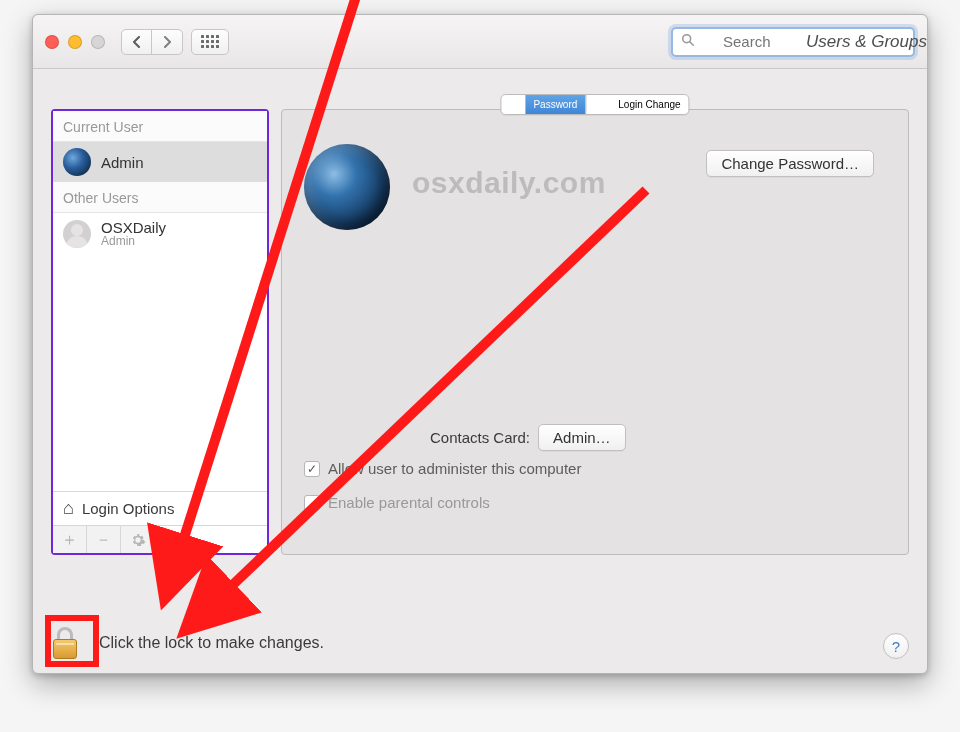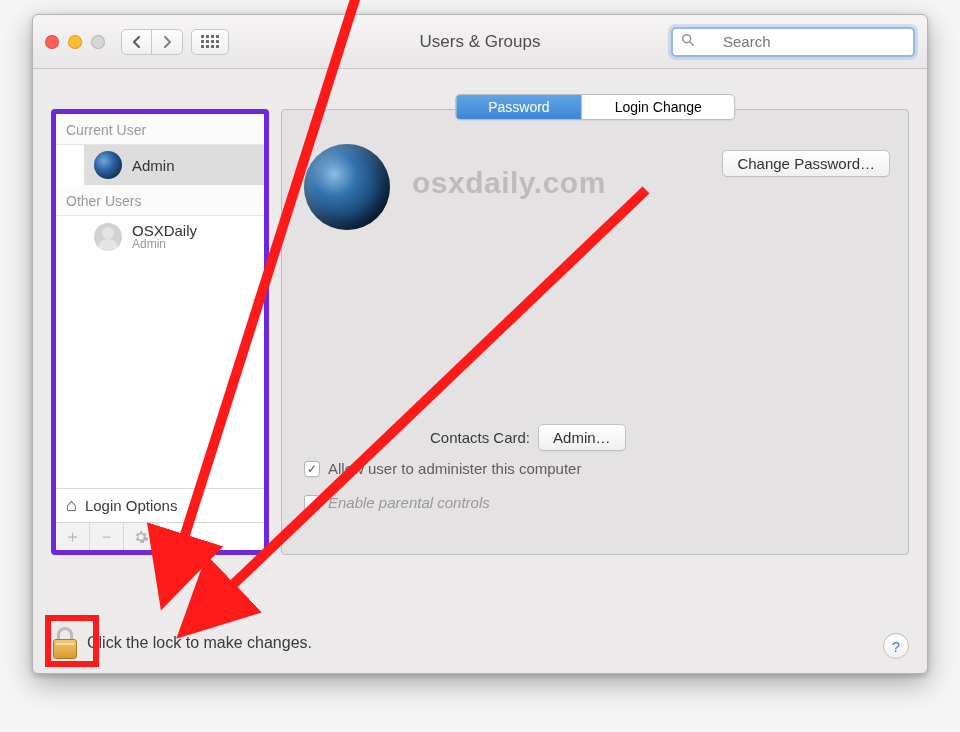--- a/index.html
+++ b/index.html
@@ -24,33 +24,33 @@
     background:linear-gradient(#fdfdfd,#f1f0f0); height:26px;
   }
   .navhalf{width:30px;display:flex;align-items:center;justify-content:center;color:#808080;}
   .navhalf:first-child{border-right:1px solid #c8c6c6;color:#5b5b5b;}
   .gridbtn{
     width:38px;height:26px;border:1px solid #c8c6c6;border-radius:5px;margin-right:10px;
     background:linear-gradient(#fdfdfd,#f1f0f0);display:flex;align-items:center;justify-content:center;color:#6a6a6a;
   }
   .grid-dots{display:grid;grid-template-columns:repeat(4,3px);grid-template-rows:repeat(3,3px);gap:2px;}
   .grid-dots span{width:3px;height:3px;background:#6a6a6a;border-radius:.5px;}
-  .wtitle{position:absolute;left:0;right:0;text-align:center;font-size:17px;color:#4f4d4d;pointer-events:none;}
+  .wtitle{position:absolute;left:0;right:0;text-align:right;font-size:17px;color:#4f4d4d;pointer-events:none;font-style:italic;}
   .searchwrap{margin-left:auto;width:244px;height:30px;border:2px solid #97b9e0;border-radius:5px;
     background:#fff;display:flex;align-items:center;padding:0 8px;box-shadow:0 0 0 3px rgba(120,170,230,.3);gap:22px;}
   .searchwrap .mag{color:#9a9898;margin-right:6px;font-size:15px;}
   .searchwrap input{border:none;outline:none;flex:1;font-size:15px;color:#7a7878;background:transparent;}
 
   .body{position:absolute;top:54px;left:0;right:0;bottom:0;}
   .sidebar{
     position:absolute; left:18px; top:40px; width:218px; height:446px;
-    border:5px solid #6d28d9; border-radius:4px; background:#fff;
+    border:2px solid #6d28d9; border-radius:4px; background:#fff;
   }
   .sidehead{font-size:14px;color:#9a9898;padding:8px 10px 6px;border-bottom:1px solid #e6e4e4;background:#fbfbfb;}
-  .userrow{display:flex;align-items:center;gap:10px;padding:6px 10px;margin-left:28px;}
+  .userrow{display:flex;align-items:center;gap:10px;padding:6px 10px;}
   .userrow.sel{background:#dedddd;}
   .avatar{width:28px;height:28px;border-radius:50%;background:#d2d0d0;position:relative;overflow:hidden;}
   .avatar.globe{background:radial-gradient(circle at 35% 35%, #6fa9db 0%, #2a5e9d 40%, #173b62 70%, #07182b 100%);}
   .avatar.person::before{content:"";position:absolute;left:8px;top:4px;width:12px;height:12px;border-radius:50%;background:#e5e3e3;}
   .avatar.person::after{content:"";position:absolute;left:3px;top:16px;width:22px;height:14px;border-radius:12px 12px 0 0;background:#e5e3e3;}
   .uname{font-size:15px;color:#333;font-weight:500;}
   .usub{font-size:12px;color:#9a9898;margin-top:-2px;}
   .loginopts{
     position:absolute;left:0;right:0;bottom:28px;height:34px;border-top:1px solid #d8d6d6;
     display:flex;align-items:center;gap:8px;padding:0 10px;font-size:15px;color:#3b3a3a;
@@ -61,44 +61,44 @@
 
   .main{
     position:absolute; left:248px; top:40px; right:18px; height:446px;
     border:1px solid #bdbcbc; border-radius:4px; background:#e4e2e2;
   }
   .tabs{
     position:absolute;top:-16px;left:50%;transform:translateX(-50%);
     display:flex;border:1px solid #bdbcbc;border-radius:5px;background:#fff;overflow:hidden;
     box-shadow:0 1px 0 rgba(0,0,0,.05);
   }
-  .tab{padding:4px 32px;font-size:14px;border-right:1px solid #bdbcbc;cursor:default;}
+  .tab{padding:4px 8px;font-size:10px;border-right:1px solid #bdbcbc;cursor:default;margin-left:24px;}
   .tab:last-child{border-right:none;}
   .tab.active{background:linear-gradient(#5fa4e6,#3f86d6);color:#fff;}
   .bigglobe{
     position:absolute;left:22px;top:34px;width:86px;height:86px;border-radius:50%;
     background:radial-gradient(circle at 35% 35%, #8dbee6 0%, #3272ad 28%, #1d4a77 55%, #0a2341 80%, #04111f 100%);
     box-shadow: inset -6px -6px 14px rgba(0,0,0,.4), inset 6px 6px 14px rgba(255,255,255,.2);
   }
   .watermark{
     position:absolute;left:130px;top:56px;font-size:30px;font-weight:600;color:#bdbbbb;letter-spacing:.5px;
   }
   .macbtn{
     display:inline-block;border:1px solid #c1bfbf;border-radius:5px;background:linear-gradient(#fff,#f1f0f0);
     font-size:15px;color:#333;padding:4px 14px;box-shadow:0 1px 0 rgba(0,0,0,.04);
   }
-  .changepw{position:absolute;right:18px;top:40px;}
+  .changepw{position:absolute;right:34px;top:40px;}
   .contacts{position:absolute;left:148px;top:314px;font-size:15px;color:#3b3a3a;display:flex;align-items:center;gap:8px;}
   .check{position:absolute;left:22px;font-size:15px;color:#5e5c5c;display:flex;align-items:center;gap:8px;}
   .check.admin{top:350px;}
-  .check.parental{top:384px;color:#9a9898;font-style:italic;}
+  .check.parental{top:384px;color:#9a9898;}
   .cbox{width:16px;height:16px;border:1px solid #b6b4b4;border-radius:3px;background:#fff;display:inline-flex;align-items:center;justify-content:center;font-size:12px;color:#555;}
   .parentalbtn{position:absolute;left:248px;top:380px;}
 
-  .lockrow{position:absolute;left:18px;bottom:14px;display:flex;align-items:center;gap:8px;}
+  .lockrow{position:absolute;left:18px;bottom:14px;display:flex;align-items:center;gap:20px;}
   .lockicon{
     width:28px;height:32px;position:relative;
   }
   .lockicon .body{position:absolute;left:2px;top:12px;width:24px;height:20px;background:linear-gradient(#f4c96f,#d99a2e);border:1px solid #b07a1e;border-radius:3px;}
   .lockicon .body::after{content:"";position:absolute;left:2px;right:2px;top:3px;height:2px;background:rgba(255,255,255,.5);}
   .lockicon .shackle{position:absolute;left:6px;top:0;width:16px;height:16px;border:3px solid #bcbaba;border-bottom:none;border-radius:10px 10px 0 0;}
   .locktext{font-size:16px;color:#3b3a3a;}
   .helpbtn{position:absolute;right:18px;bottom:14px;width:26px;height:26px;border-radius:50%;border:1px solid #c1bfbf;background:linear-gradient(#fff,#f1f0f0);display:flex;align-items:center;justify-content:center;color:#3f7cc0;font-size:15px;}
 
   .highlight{position:absolute;left:12px;bottom:6px;width:54px;height:52px;border:6px solid #ff1a1a;}

